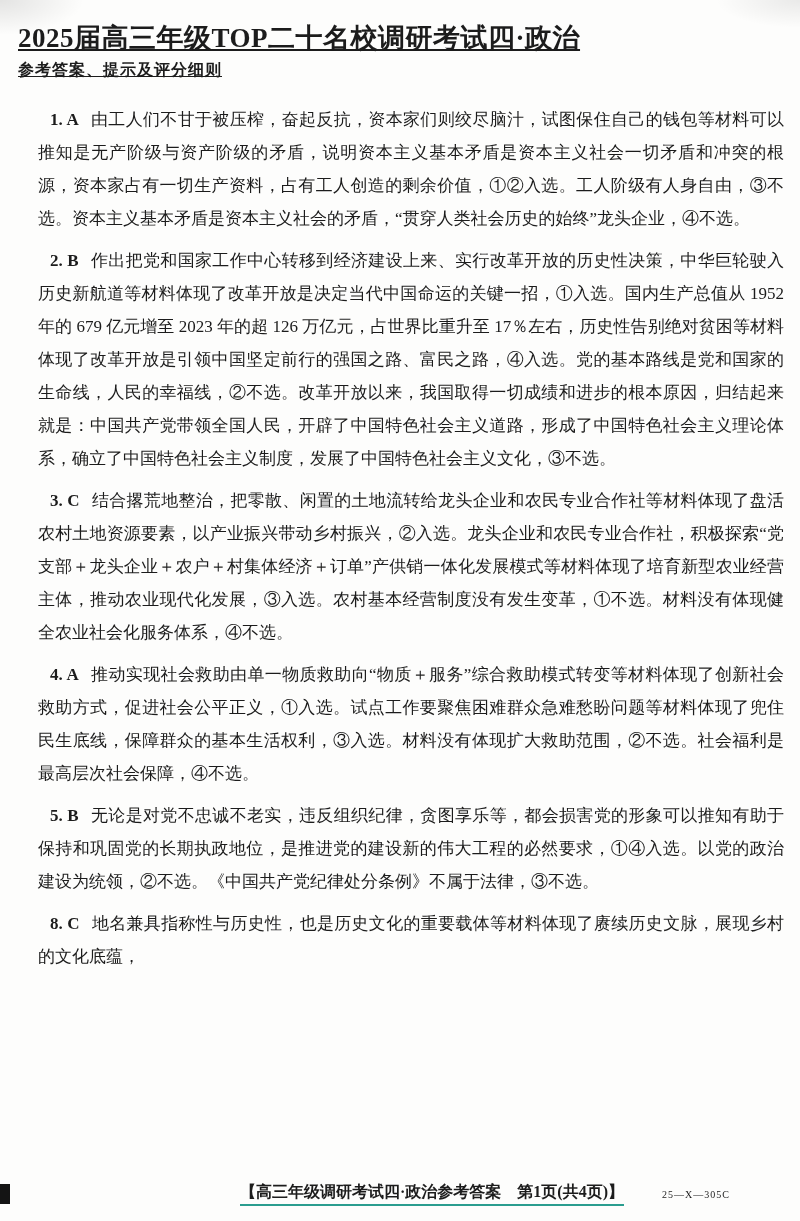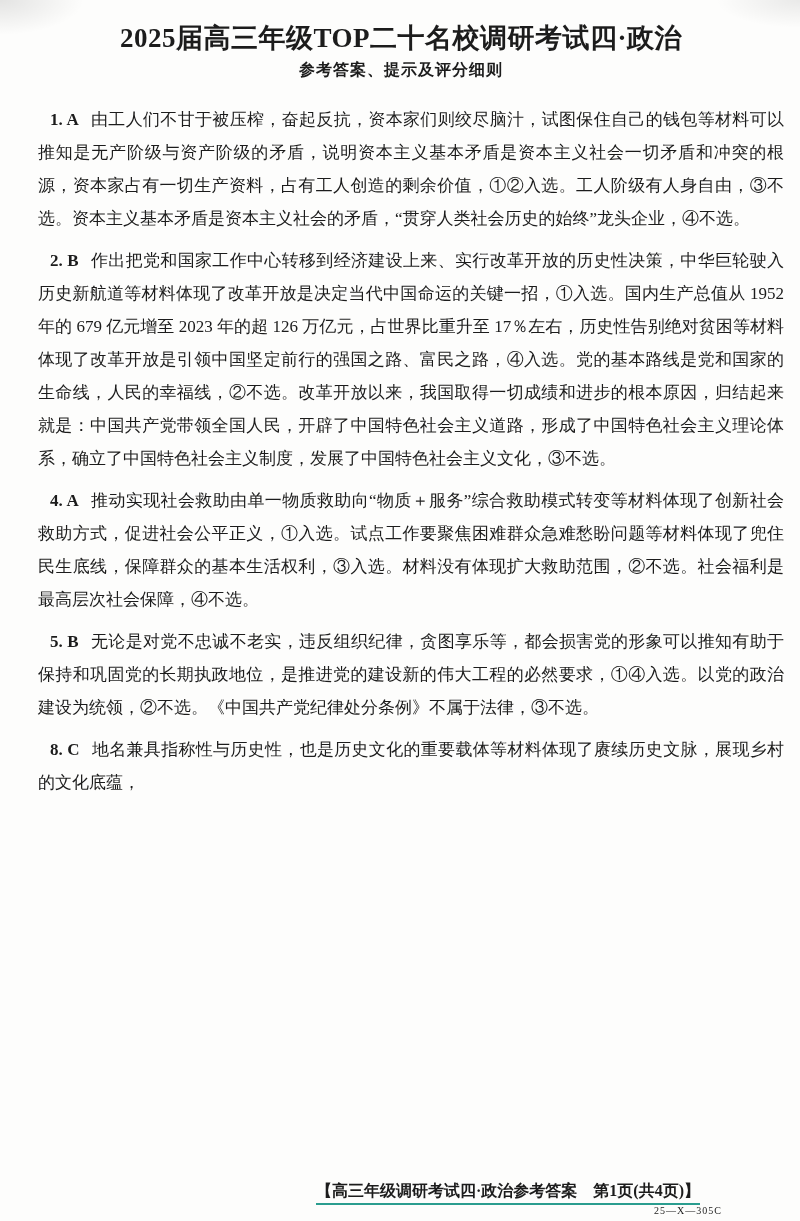--- a/index.html
+++ b/index.html
@@ -15,22 +15,22 @@
       radial-gradient(ellipse 120px 40px at 800px 0px, rgba(0,0,0,0.08), transparent 70%);
     color: #1c1c1c;
     font-family: "Liberation Serif", "DejaVu Serif", serif;
     position: relative;
     overflow: hidden;
   }
   .page {
     padding: 20px 16px 0 18px;
   }
   .title-block {
-    text-align: center;
     margin-bottom: 18px;
+    text-decoration: underline;
   }
   .title-line1 {
     font-size: 27px;
     font-weight: bold;
     letter-spacing: 0.5px;
     line-height: 1.35;
   }
   .title-line2 {
     font-size: 16px;
     font-weight: bold;
@@ -52,26 +52,25 @@
   }
   .item .label {
     font-weight: bold;
     margin-right: 12px;
     white-space: nowrap;
     margin-left: 32px;
   }
   .footer {
     position: absolute;
     left: 0;
-    right: 8px;
+    right: 0;
     bottom: 14px;
     height: 26px;
     display: flex;
     align-items: center;
-    flex-direction: column;
   }
   .footer-block {
     width: 10px;
     height: 20px;
     background: #141414;
     margin-right: 6px;
   }
   .footer-left {
     margin-left: 224px;
     font-size: 16px;
@@ -99,20 +98,23 @@
   <div class="answers">
 
     <div class="item">
       <span class="label">1. A</span><span class="text">由工人们不甘于被压榨，奋起反抗，资本家们则绞尽脑汁，试图保住自己的钱包等材料可以推知是无产阶级与资产阶级的矛盾，说明资本主义基本矛盾是资本主义社会一切矛盾和冲突的根源，资本家占有一切生产资料，占有工人创造的剩余价值，①②入选。工人阶级有人身自由，③不选。资本主义基本矛盾是资本主义社会的矛盾，“贯穿人类社会历史的始终”龙头企业，④不选。</span>
     </div>
 
     <div class="item">
       <span class="label">2. B</span><span class="text">作出把党和国家工作中心转移到经济建设上来、实行改革开放的历史性决策，中华巨轮驶入历史新航道等材料体现了改革开放是决定当代中国命运的关键一招，①入选。国内生产总值从 1952 年的 679 亿元增至 2023 年的超 126 万亿元，占世界比重升至 17％左右，历史性告别绝对贫困等材料体现了改革开放是引领中国坚定前行的强国之路、富民之路，④入选。党的基本路线是党和国家的生命线，人民的幸福线，②不选。改革开放以来，我国取得一切成绩和进步的根本原因，归结起来就是：中国共产党带领全国人民，开辟了中国特色社会主义道路，形成了中国特色社会主义理论体系，确立了中国特色社会主义制度，发展了中国特色社会主义文化，③不选。</span>
     </div>
 
+    <div class="item">
+      <span class="label">3. C</span><span class="text">结合撂荒地整治，把零散、闲置的土地流转给龙头企业和农民专业合作社等材料体现了盘活农村土地资源要素，以产业振兴带动乡村振兴，②入选。龙头企业和农民专业合作社，积极探索“党支部＋龙头企业＋农户＋村集体经济＋订单”产供销一体化发展模式等材料体现了培育新型农业经营主体，推动农业现代化发展，③入选。农村基本经营制度没有发生变革，①不选。材料没有体现健全农业社会化服务体系，④不选。</span>
+    </div>
 
     <div class="item">
       <span class="label">4. A</span><span class="text">推动实现社会救助由单一物质救助向“物质＋服务”综合救助模式转变等材料体现了创新社会救助方式，促进社会公平正义，①入选。试点工作要聚焦困难群众急难愁盼问题等材料体现了兜住民生底线，保障群众的基本生活权利，③入选。材料没有体现扩大救助范围，②不选。社会福利是最高层次社会保障，④不选。</span>
     </div>
 
     <div class="item">
       <span class="label">5. B</span><span class="text">无论是对党不忠诚不老实，违反组织纪律，贪图享乐等，都会损害党的形象可以推知有助于保持和巩固党的长期执政地位，是推进党的建设新的伟大工程的必然要求，①④入选。以党的政治建设为统领，②不选。《中国共产党纪律处分条例》不属于法律，③不选。</span>
     </div>
 
 

